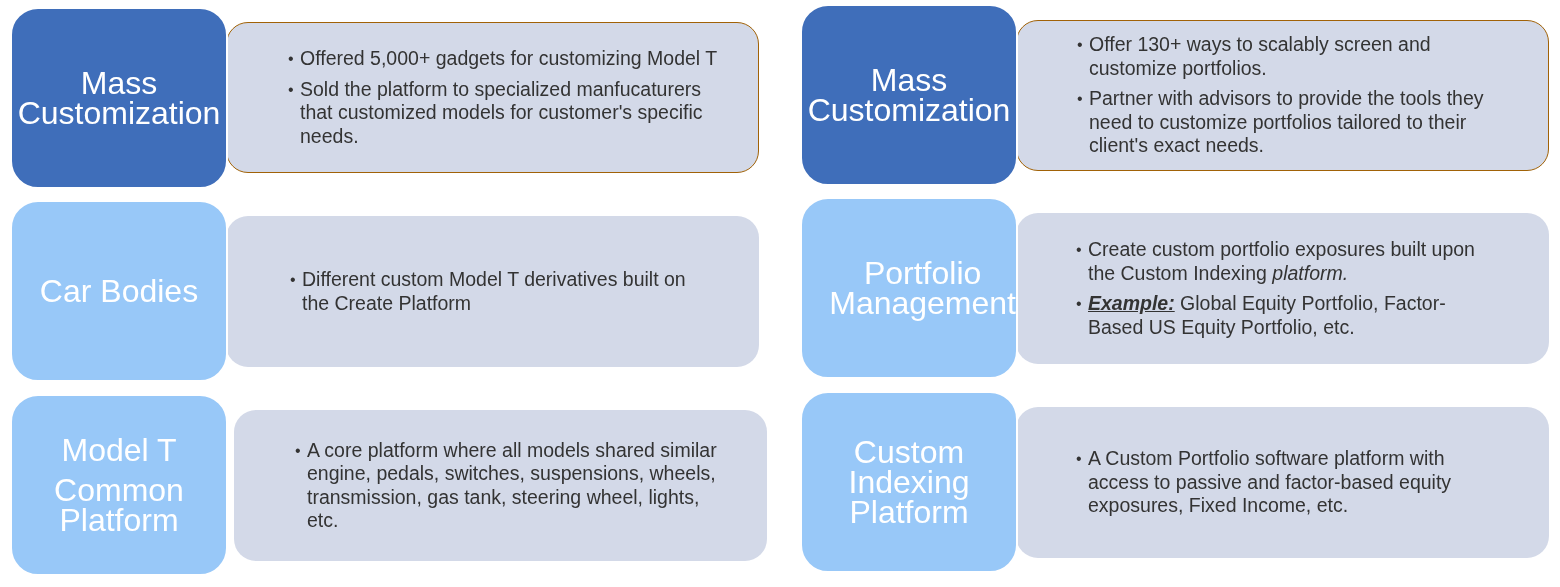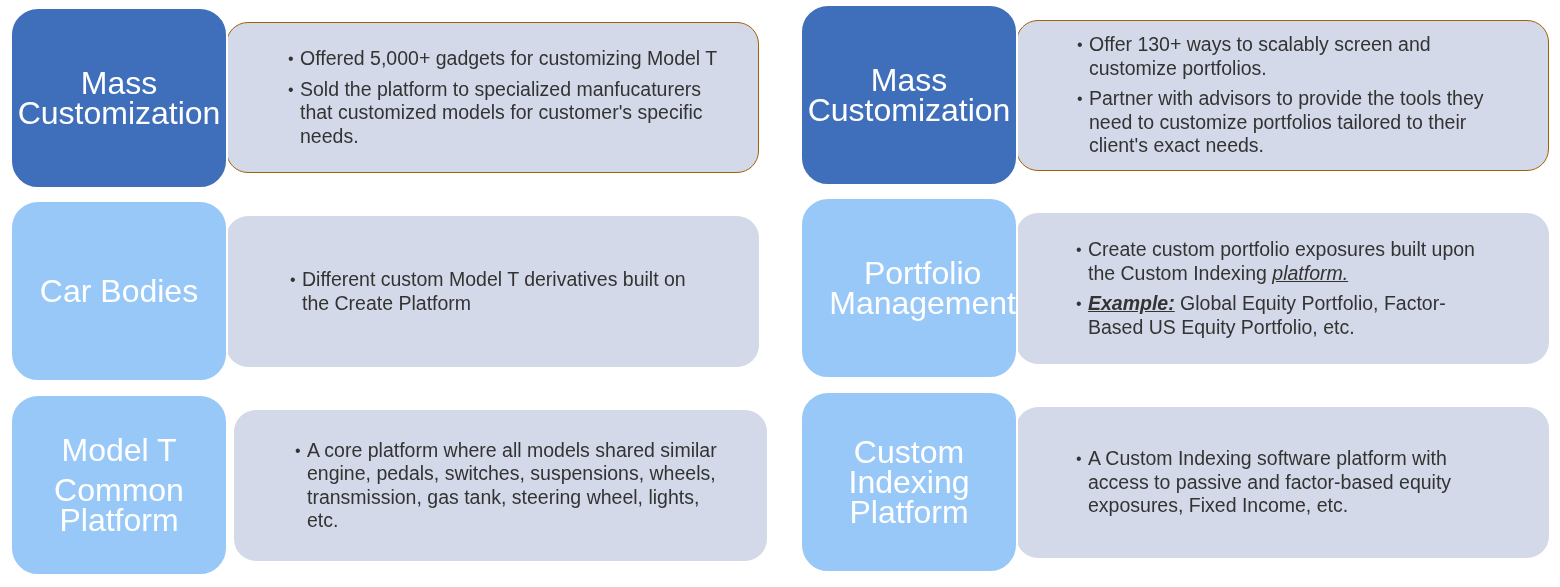--- a/index.html
+++ b/index.html
@@ -17,21 +17,21 @@
     position: absolute; background: #d3d9e8; border-radius: 22px; box-sizing: border-box;
     display: flex; align-items: center; z-index: 1;
     color: #333333; font-size: 19.5px; line-height: 23.5px;
   }
   .detail-box.outlined { border: 1px solid #a16207; justify-content: flex-end; }
   .detail-box ul { list-style: none; margin: 0; padding: 0; }
   .detail-box li { position: relative; padding-left: 12px; margin-bottom: 7px; }
   .detail-box li:last-child { margin-bottom: 0; }
   .detail-box li::before { content: "\2022"; position: absolute; left: 0; top: 0; font-size: 16px; }
   .em-label { font-weight: bold; font-style: italic; text-decoration: underline; }
-  .it { font-style: italic; text-decoration: underline; }
+  .it { font-style: italic; }
 </style>
 </head>
 <body>
 
 <div>
 
   <div class="label-box dark" style="left:10px; top:7px; width:218px; height:182px;">
     <div>
       <span class="lbl-line">Mass</span>
       <span class="lbl-line">Customization</span>
@@ -99,16 +99,16 @@
 
   <div class="label-box light" style="left:800px; top:391px; width:218px; height:182px;">
     <div>
       <span class="lbl-line">Custom</span>
       <span class="lbl-line">Indexing</span>
       <span class="lbl-line">Platform</span>
     </div>
   </div>
   <div class="detail-box" style="left:1016px; top:407px; width:533px; height:151px; padding-left:60px; padding-right:60px;">
     <ul>
-      <li><span>A Custom Indexing software platform with access to passive and factor-based equity exposures, Fixed Income, etc.</span></li>
+      <li><span>A Custom Portfolio software platform with access to passive and factor-based equity exposures, Fixed Income, etc.</span></li>
     </ul>
   </div>
 </div>
 
 </body></html>

